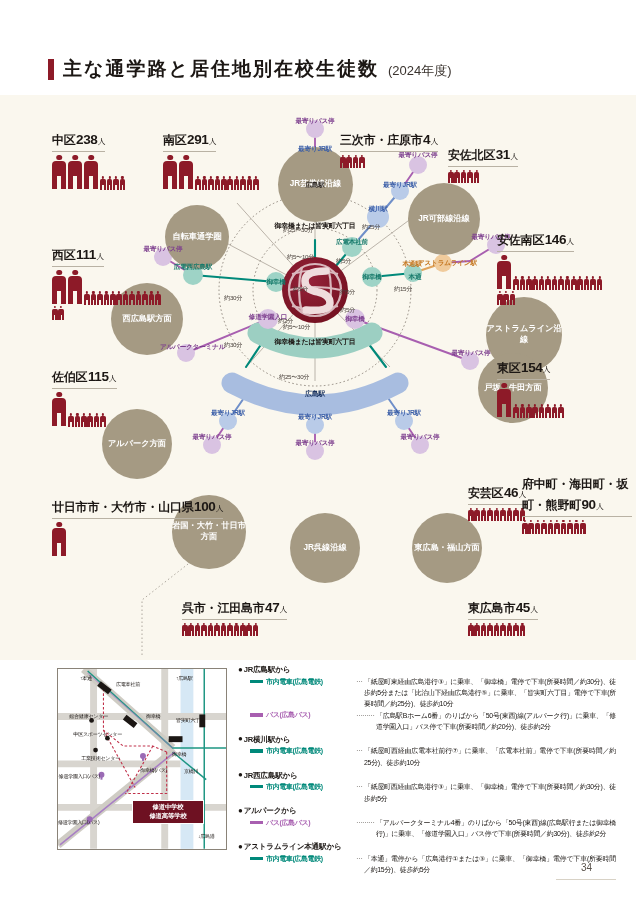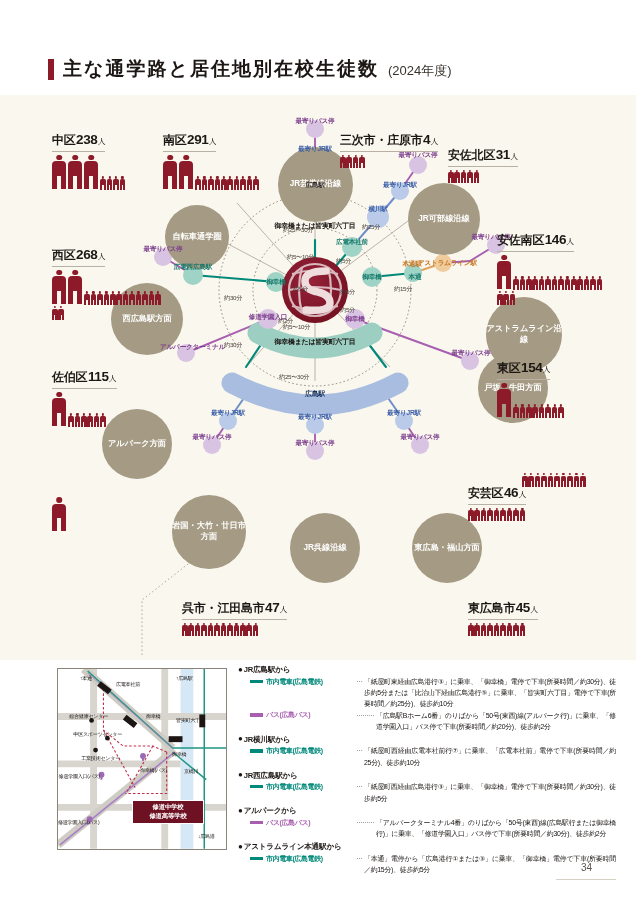--- a/index.html
+++ b/index.html
@@ -728,21 +728,21 @@
           </span>
           <span class="p" style="width: 5.58px; height: 13.64px; margin-right: 0.868px; margin-bottom: 0.992px;">
             <span class="head" style="width: 2.232px; height: 2.232px;"></span>
             <span class="body" style="width: 5.58px; height: 5.89px; top: 2.604px; border-radius: 1.612px 1.612px 0px 0px;"></span>
             <span class="legL" style="width: 2.108px; height: 5.332px; left: 0px; top: 8.308px;"></span>
             <span class="legR" style="width: 2.108px; height: 5.332px; right: 0px; left: auto; top: 8.308px;"></span>
           </span>
         </div>
     </div>
     <div class="district" style="left:52px; top:150px;">
-      <div class="district-head"><span class="district-name">西区</span><span class="district-num">268</span><span class="district-unit">人</span></div>
+      <div class="district-head"><span class="district-name">西区</span><span class="district-num">111</span><span class="district-unit">人</span></div>
       <div class="figs" style="max-width: 110px;">
           <span class="p" style="width: 13.95px; height: 34.1px; margin-right: 2.17px; margin-bottom: 2.48px;">
             <span class="head" style="width: 5.58px; height: 5.58px;"></span>
             <span class="body" style="width: 13.95px; height: 14.725px; top: 6.51px; border-radius: 4.03px 4.03px 0px 0px;"></span>
             <span class="legL" style="width: 5.27px; height: 13.33px; left: 0px; top: 20.77px;"></span>
             <span class="legR" style="width: 5.27px; height: 13.33px; right: 0px; left: auto; top: 20.77px;"></span>
           </span>
           <span class="p" style="width: 13.95px; height: 34.1px; margin-right: 2.17px; margin-bottom: 2.48px;">
             <span class="head" style="width: 5.58px; height: 5.58px;"></span>
             <span class="body" style="width: 13.95px; height: 14.725px; top: 6.51px; border-radius: 4.03px 4.03px 0px 0px;"></span>
@@ -994,20 +994,21 @@
           </span>
           <span class="p" style="width: 5.58px; height: 13.64px; margin-right: 0.868px; margin-bottom: 0.992px;">
             <span class="head" style="width: 2.232px; height: 2.232px;"></span>
             <span class="body" style="width: 5.58px; height: 5.89px; top: 2.604px; border-radius: 1.612px 1.612px 0px 0px;"></span>
             <span class="legL" style="width: 2.108px; height: 5.332px; left: 0px; top: 8.308px;"></span>
             <span class="legR" style="width: 2.108px; height: 5.332px; right: 0px; left: auto; top: 8.308px;"></span>
           </span>
         </div>
     </div>
     <div class="district" style="left:522px; top:378px; width:110px;">
+      <div class="district-head" style="white-space:normal; line-height:1.3;"><span class="district-name">府中町・海田町・坂町・熊野町</span><span class="district-num">90</span><span class="district-unit">人</span></div>
       <div class="figs" style="max-width: 100px;">
           <span class="p" style="width: 5.58px; height: 13.64px; margin-right: 0.868px; margin-bottom: 0.992px;">
             <span class="head" style="width: 2.232px; height: 2.232px;"></span>
             <span class="body" style="width: 5.58px; height: 5.89px; top: 2.604px; border-radius: 1.612px 1.612px 0px 0px;"></span>
             <span class="legL" style="width: 2.108px; height: 5.332px; left: 0px; top: 8.308px;"></span>
             <span class="legR" style="width: 2.108px; height: 5.332px; right: 0px; left: auto; top: 8.308px;"></span>
           </span>
           <span class="p" style="width: 5.58px; height: 13.64px; margin-right: 0.868px; margin-bottom: 0.992px;">
             <span class="head" style="width: 2.232px; height: 2.232px;"></span>
             <span class="body" style="width: 5.58px; height: 5.89px; top: 2.604px; border-radius: 1.612px 1.612px 0px 0px;"></span>
@@ -1058,20 +1059,21 @@
           </span>
           <span class="p" style="width: 5.58px; height: 13.64px; margin-right: 0.868px; margin-bottom: 0.992px;">
             <span class="head" style="width: 2.232px; height: 2.232px;"></span>
             <span class="body" style="width: 5.58px; height: 5.89px; top: 2.604px; border-radius: 1.612px 1.612px 0px 0px;"></span>
             <span class="legL" style="width: 2.108px; height: 5.332px; left: 0px; top: 8.308px;"></span>
             <span class="legR" style="width: 2.108px; height: 5.332px; right: 0px; left: auto; top: 8.308px;"></span>
           </span>
         </div>
     </div>
     <div class="district" style="left:52px; top:402px;">
+      <div class="district-head"><span class="district-name">廿日市市・大竹市・山口県</span><span class="district-num">100</span><span class="district-unit">人</span></div>
       <div class="figs" style="max-width: 110px;">
           <span class="p" style="width: 13.95px; height: 34.1px; margin-right: 2.17px; margin-bottom: 2.48px;">
             <span class="head" style="width: 5.58px; height: 5.58px;"></span>
             <span class="body" style="width: 13.95px; height: 14.725px; top: 6.51px; border-radius: 4.03px 4.03px 0px 0px;"></span>
             <span class="legL" style="width: 5.27px; height: 13.33px; left: 0px; top: 20.77px;"></span>
             <span class="legR" style="width: 5.27px; height: 13.33px; right: 0px; left: auto; top: 20.77px;"></span>
           </span>
         </div>
     </div>
     <div class="district" style="left:182px; top:503px;">

